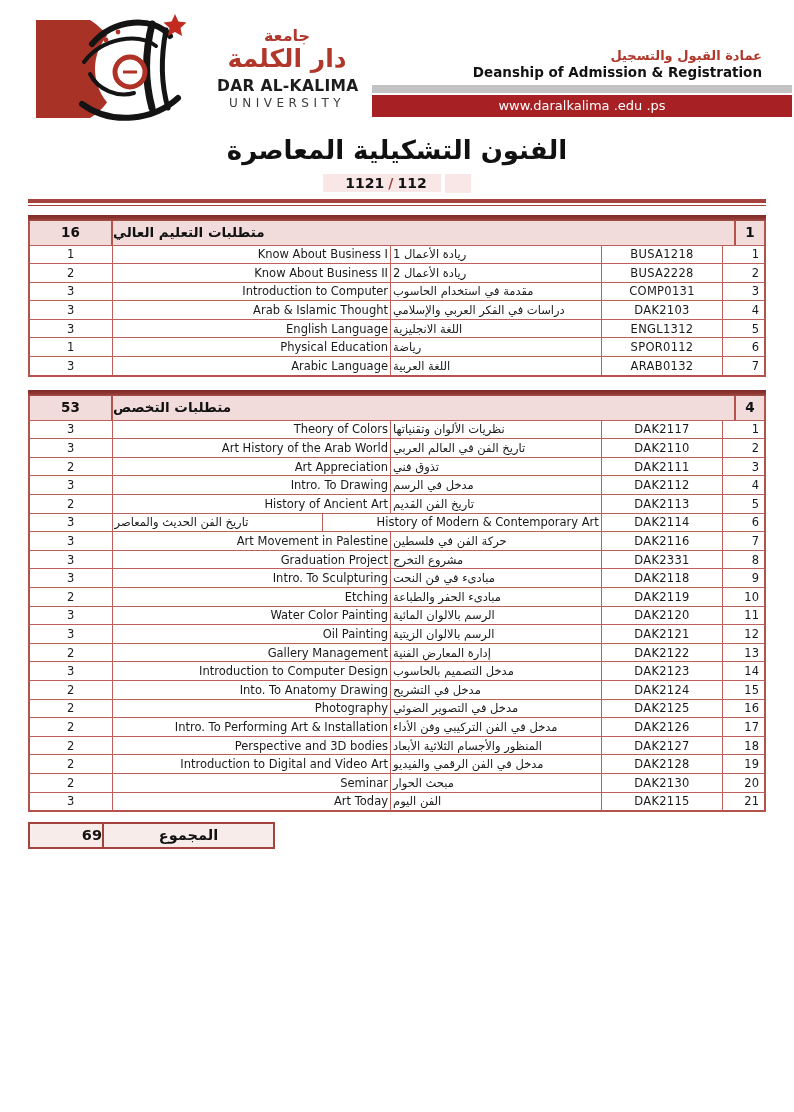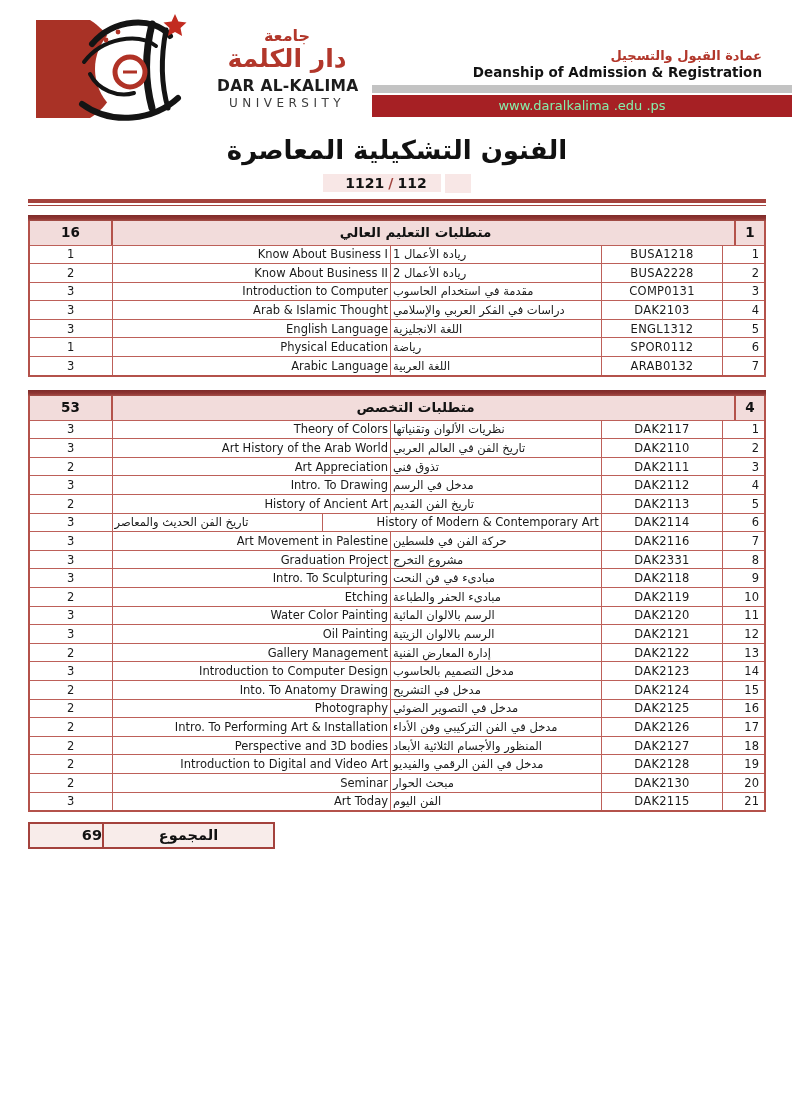--- a/index.html
+++ b/index.html
@@ -13,40 +13,40 @@
   .logo-text { position:absolute; left:213px; top:26px; width:140px; text-align:center; }
   .logo-ar-top  { color:#b2372b; font-weight:bold; font-size:16px; direction:rtl; }
   .logo-ar-main { color:#b2372b; font-weight:bold; font-size:25px; direction:rtl; line-height:1.1; }
   .logo-en-name { color:#1c1c1c; font-weight:bold; font-size:15.5px; letter-spacing:0.3px; margin-top:4px; white-space:nowrap; }
   .logo-en-sub  { color:#3c3c3c; font-size:12px; letter-spacing:4.5px; margin-top:1px; }
 
   .hdr-right { position:absolute; left:368px; top:48px; width:420px; text-align:right; }
   .dean-ar { color:#b2372b; font-weight:bold; font-size:13px; direction:rtl; padding-right:30px; }
   .dean-en { color:#121212; font-weight:bold; font-size:13.5px; padding-right:30px; margin-top:1px; }
   .gray-bar { height:8px; background:#c3c3c3; margin-top:5px; }
-  .red-bar  { height:22px; background:#a62024; margin-top:2px; color:#86efac; font-size:13px;
+  .red-bar  { height:22px; background:#a62024; margin-top:2px; color:#ffffff; font-size:13px;
               line-height:22px; text-align:center; }
 
   
   .content { position:absolute; left:28px; top:134px; width:738px; }
   .doc-title { text-align:center; font-size:26px; font-weight:bold; color:#111; direction:rtl; line-height:1.25; }
   .subtitle { display:flex; justify-content:center; align-items:center; margin-top:6px; height:21px; }
   .hl-main { background:#f8e7e6; padding:1px 14px 1px 22px; font-size:14px; font-weight:bold; color:#121212; }
   .hl-main .sep { color:#a0433e; padding:0 4px; }
   .hl-tail { background:#f8e7e6; width:26px; height:19px; margin-left:4px; }
   .double-rule { margin-top:5px; height:7px; border-top:4px solid #a4423d; border-bottom:1px solid #a4423d; }
 
   
   .ctable-wrap { margin-top:9px; }
   .gap-before  { margin-top:13px; }
   .thickbar { height:6px; background:linear-gradient(180deg,#7e2b29 0%, #8e3432 55%, #a55049 100%); }
   .ctable { border:2px solid #b4524b; border-top:none; }
   .thead { display:flex; height:24px; background:#f2dcdb; align-items:center; font-weight:bold; }
   .h-total { width:83px; text-align:center; font-size:13.5px; color:#121212; border-right:2px solid #b4524b; align-self:stretch; line-height:22px; }
-  .h-title { flex:1; text-align:center; direction:rtl; font-size:13.5px; color:#121212; padding-right:16px; border-right:2px solid #b4524b; align-self:stretch; line-height:22px; }
+  .h-title { flex:1; text-align:left; direction:rtl; font-size:13.5px; color:#121212; padding-right:16px; border-right:2px solid #b4524b; align-self:stretch; line-height:22px; }
   .h-no    { width:28px; text-align:center; font-size:13.5px; color:#121212; align-self:stretch; line-height:22px; }
 
   .row { display:flex; height:18.6px; align-items:center; }
   .tbody .row { border-top:1px solid #bd6059; }
   .cell { align-self:stretch; display:flex; align-items:center; font-size:11.5px; color:#1a1a1a; }
   .c-credits { width:83px;  justify-content:center; border-right:1px solid #bd6059; }
   .c-en      { width:280px; justify-content:flex-end; padding-right:2px; border-right:1px solid #bd6059; white-space:nowrap; }
   .c-ar      { width:212px; justify-content:flex-end; direction:rtl; padding-left:2px; border-right:1px solid #bd6059; white-space:nowrap; font-size:11.5px; }
   .c-code    { width:122px; justify-content:center; border-right:1px solid #bd6059; letter-spacing:0.3px; }
   .c-no      { width:41px;  justify-content:flex-end; padding-right:5px; }

